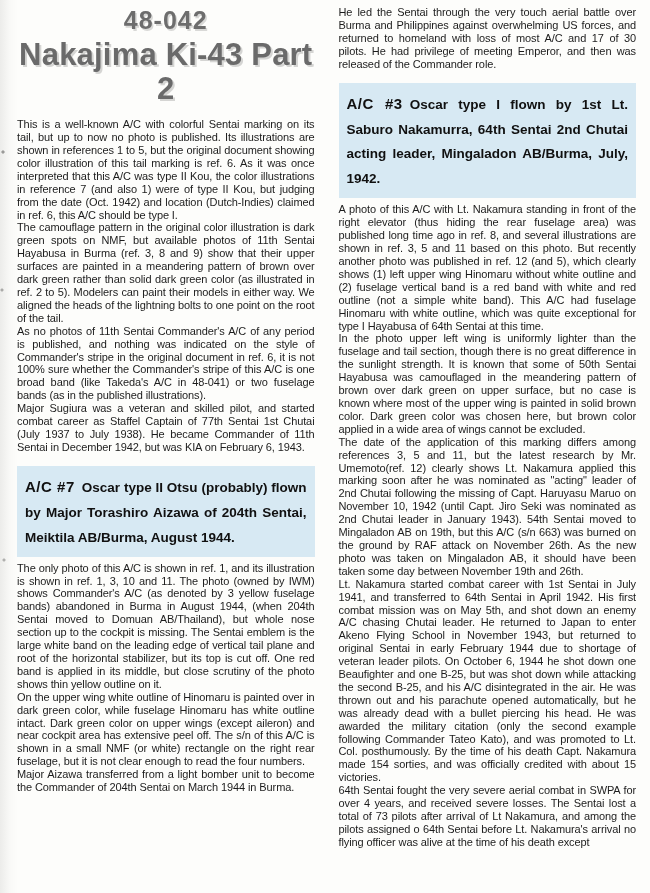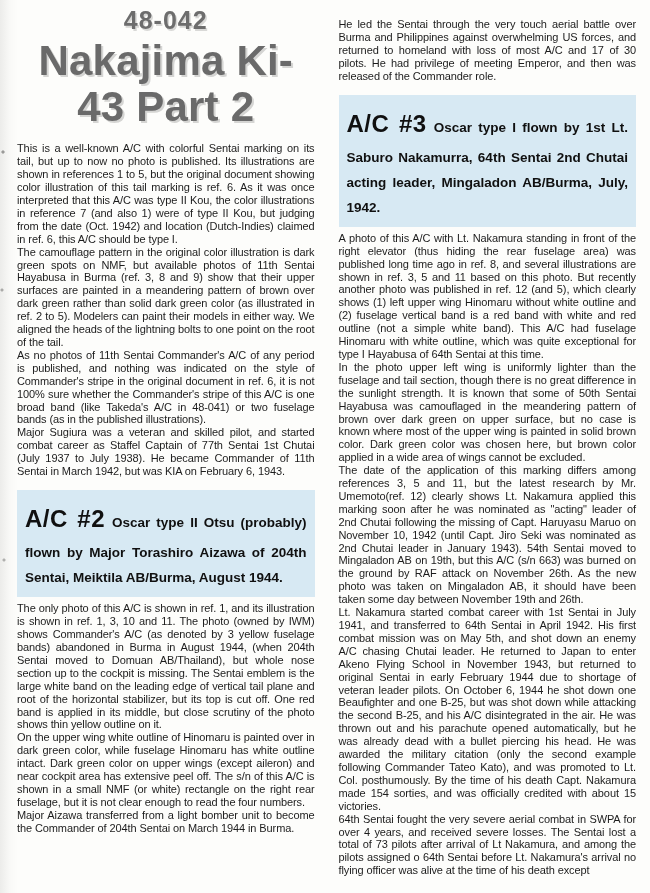--- a/index.html
+++ b/index.html
@@ -32,78 +32,78 @@
 
   
   .doc-header { text-align: center; padding-top: 6px; margin-bottom: 12px; }
   .catalog {
     font-size: 25px; font-weight: bold; color: #6d6d6d;
     letter-spacing: 1px;
     text-shadow: 1.5px 1.5px 0 #d9d9d7;
   }
   .doc-title {
     margin: 3px 0 0 0;
-    font-size: 42px; font-weight: bold; color: #6a6a6a;
+    font-size: 31px; font-weight: bold; color: #6a6a6a;
     letter-spacing: 0.2px;
     text-shadow: 2px 2px 0 #d5d5d3;
     line-height: 1.1;
   }
 
   
   .ac-heading {
     background: #d7e9f3;
     padding: 7px 8px 6px 8px;
     margin: 12px 0 5px 0;
     font-weight: bold;
     font-size: 13.5px;
     line-height: 1.85;
     text-align: justify;
     color: #101010;
   }
   .ac-label {
-    font-size: 24px;
+    font-size: 15px;
     font-weight: bold;
     margin-right: 7px;
     letter-spacing: 0.5px;
   }
 
   
   .body-text p {
     margin: 0;
     font-size: 11px;
     line-height: 12.9px;
     text-align: justify;
     letter-spacing: -0.1px;
   }
-  .right-col .cont { padding-top: 18px; }
+  .right-col .cont { padding-top: 6px; }
 </style>
 </head>
 <body>
 
 <div class="page">
   <div class="columns">
 
     <div class="col left-col">
 
       <div class="doc-header">
         <div class="catalog">48-042</div>
         <div class="doc-title">Nakajima Ki-43 Part 2</div>
       </div>
 
       <section>
         <div class="body-text">
           <p>This is a well-known A/C with colorful Sentai marking on its tail, but up to now no photo is published. Its illustrations are shown in references 1 to 5, but the original document showing color illustration of this tail marking is ref. 6. As it was once interpreted that this A/C was type II Kou, the color illustrations in reference 7 (and also 1) were of type II Kou, but judging from the date (Oct. 1942) and location (Dutch-Indies) claimed in ref. 6, this A/C should be type I.</p>
           <p>The camouflage pattern in the original color illustration is dark green spots on NMF, but available photos of 11th Sentai Hayabusa in Burma (ref. 3, 8 and 9) show that their upper surfaces are painted in a meandering pattern of brown over dark green rather than solid dark green color (as illustrated in ref. 2 to 5). Modelers can paint their models in either way.  We aligned the heads of the lightning bolts to one point on the root of the tail.</p>
           <p>As no photos of 11th Sentai Commander's A/C of any period is published, and nothing was indicated on the style of Commander's stripe in the original document in ref. 6, it is not 100% sure whether the Commander's stripe of this A/C is one broad band (like Takeda's A/C in 48-041) or two fuselage bands (as in the published illustrations).</p>
-          <p>Major Sugiura was a veteran and skilled pilot, and started combat career as Staffel Captain of 77th Sentai 1st Chutai (July 1937 to July 1938). He became Commander of 11th Sentai in March 1942, but was KIA on February 6, 1943.</p>
+          <p>Major Sugiura was a veteran and skilled pilot, and started combat career as Staffel Captain of 77th Sentai 1st Chutai (July 1937 to July 1938). He became Commander of 11th Sentai in December 1942, but was KIA on February 6, 1943.</p>
         </div>
       </section>
 
       <section>
-        <div class="ac-heading"><span class="ac-label">A/C #2</span><span>Oscar type II Otsu (probably) flown by Major Torashiro Aizawa of 204th Sentai, Meiktila AB/Burma, August 1944.</span></div>
+        <div class="ac-heading"><span class="ac-label">A/C #7</span><span>Oscar type II Otsu (probably) flown by Major Torashiro Aizawa of 204th Sentai, Meiktila AB/Burma, August 1944.</span></div>
         <div class="body-text">
           <p>The only photo of this A/C is shown in ref. 1, and its illustration is shown in ref. 1, 3, 10 and 11. The photo (owned by IWM) shows Commander's A/C (as denoted by 3 yellow fuselage bands) abandoned in Burma in August 1944, (when 204th Sentai moved to Domuan AB/Thailand), but whole nose section up to the cockpit is missing. The Sentai emblem is the large white band on the leading edge of vertical tail plane and root of the horizontal stabilizer, but its top is cut off. One red band is applied in its middle, but close scrutiny of the photo shows thin yellow outline on it.</p>
           <p>On the upper wing white outline of Hinomaru is painted over in dark green color, while fuselage Hinomaru has white outline intact. Dark green color on upper wings (except aileron) and near cockpit area has extensive peel off.  The s/n of this A/C is shown in a small NMF (or white) rectangle on the right rear fuselage, but it is not clear enough to read the four numbers.</p>
           <p>Major Aizawa transferred from a light bomber unit to become the Commander of 204th Sentai on March 1944 in Burma.</p>
         </div>
       </section>
 
     </div>
 
     <div class="col right-col">

